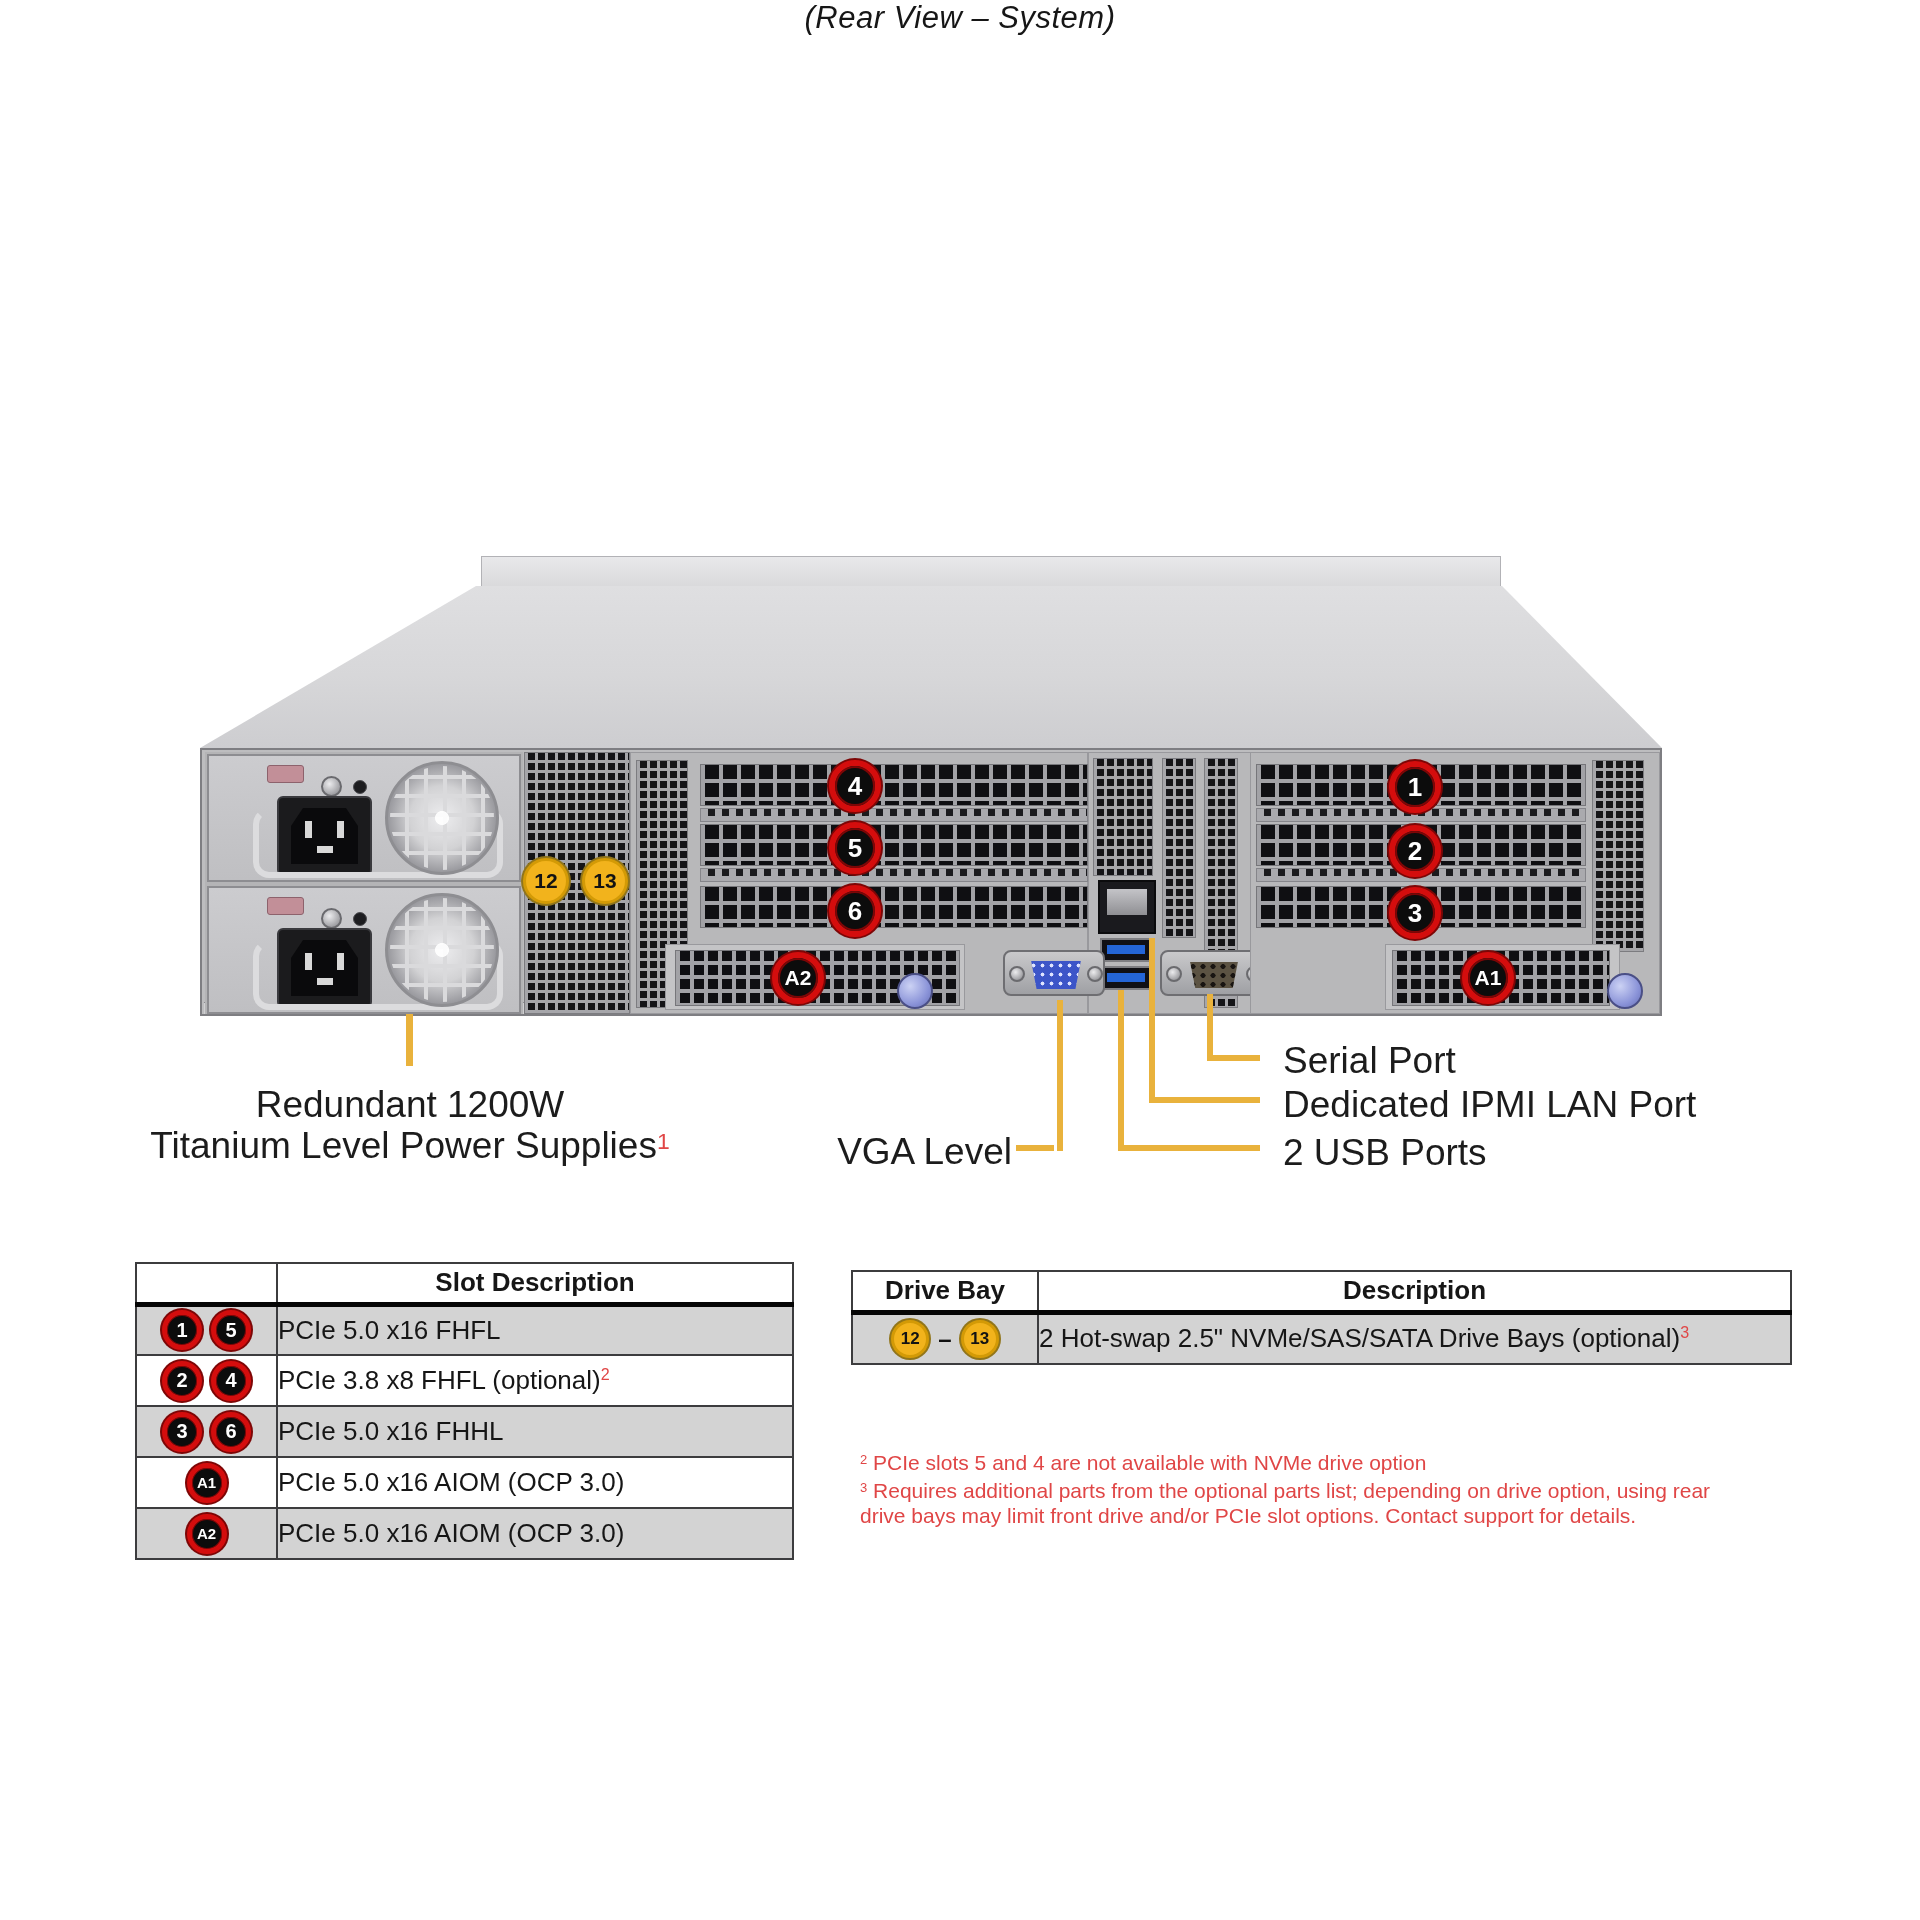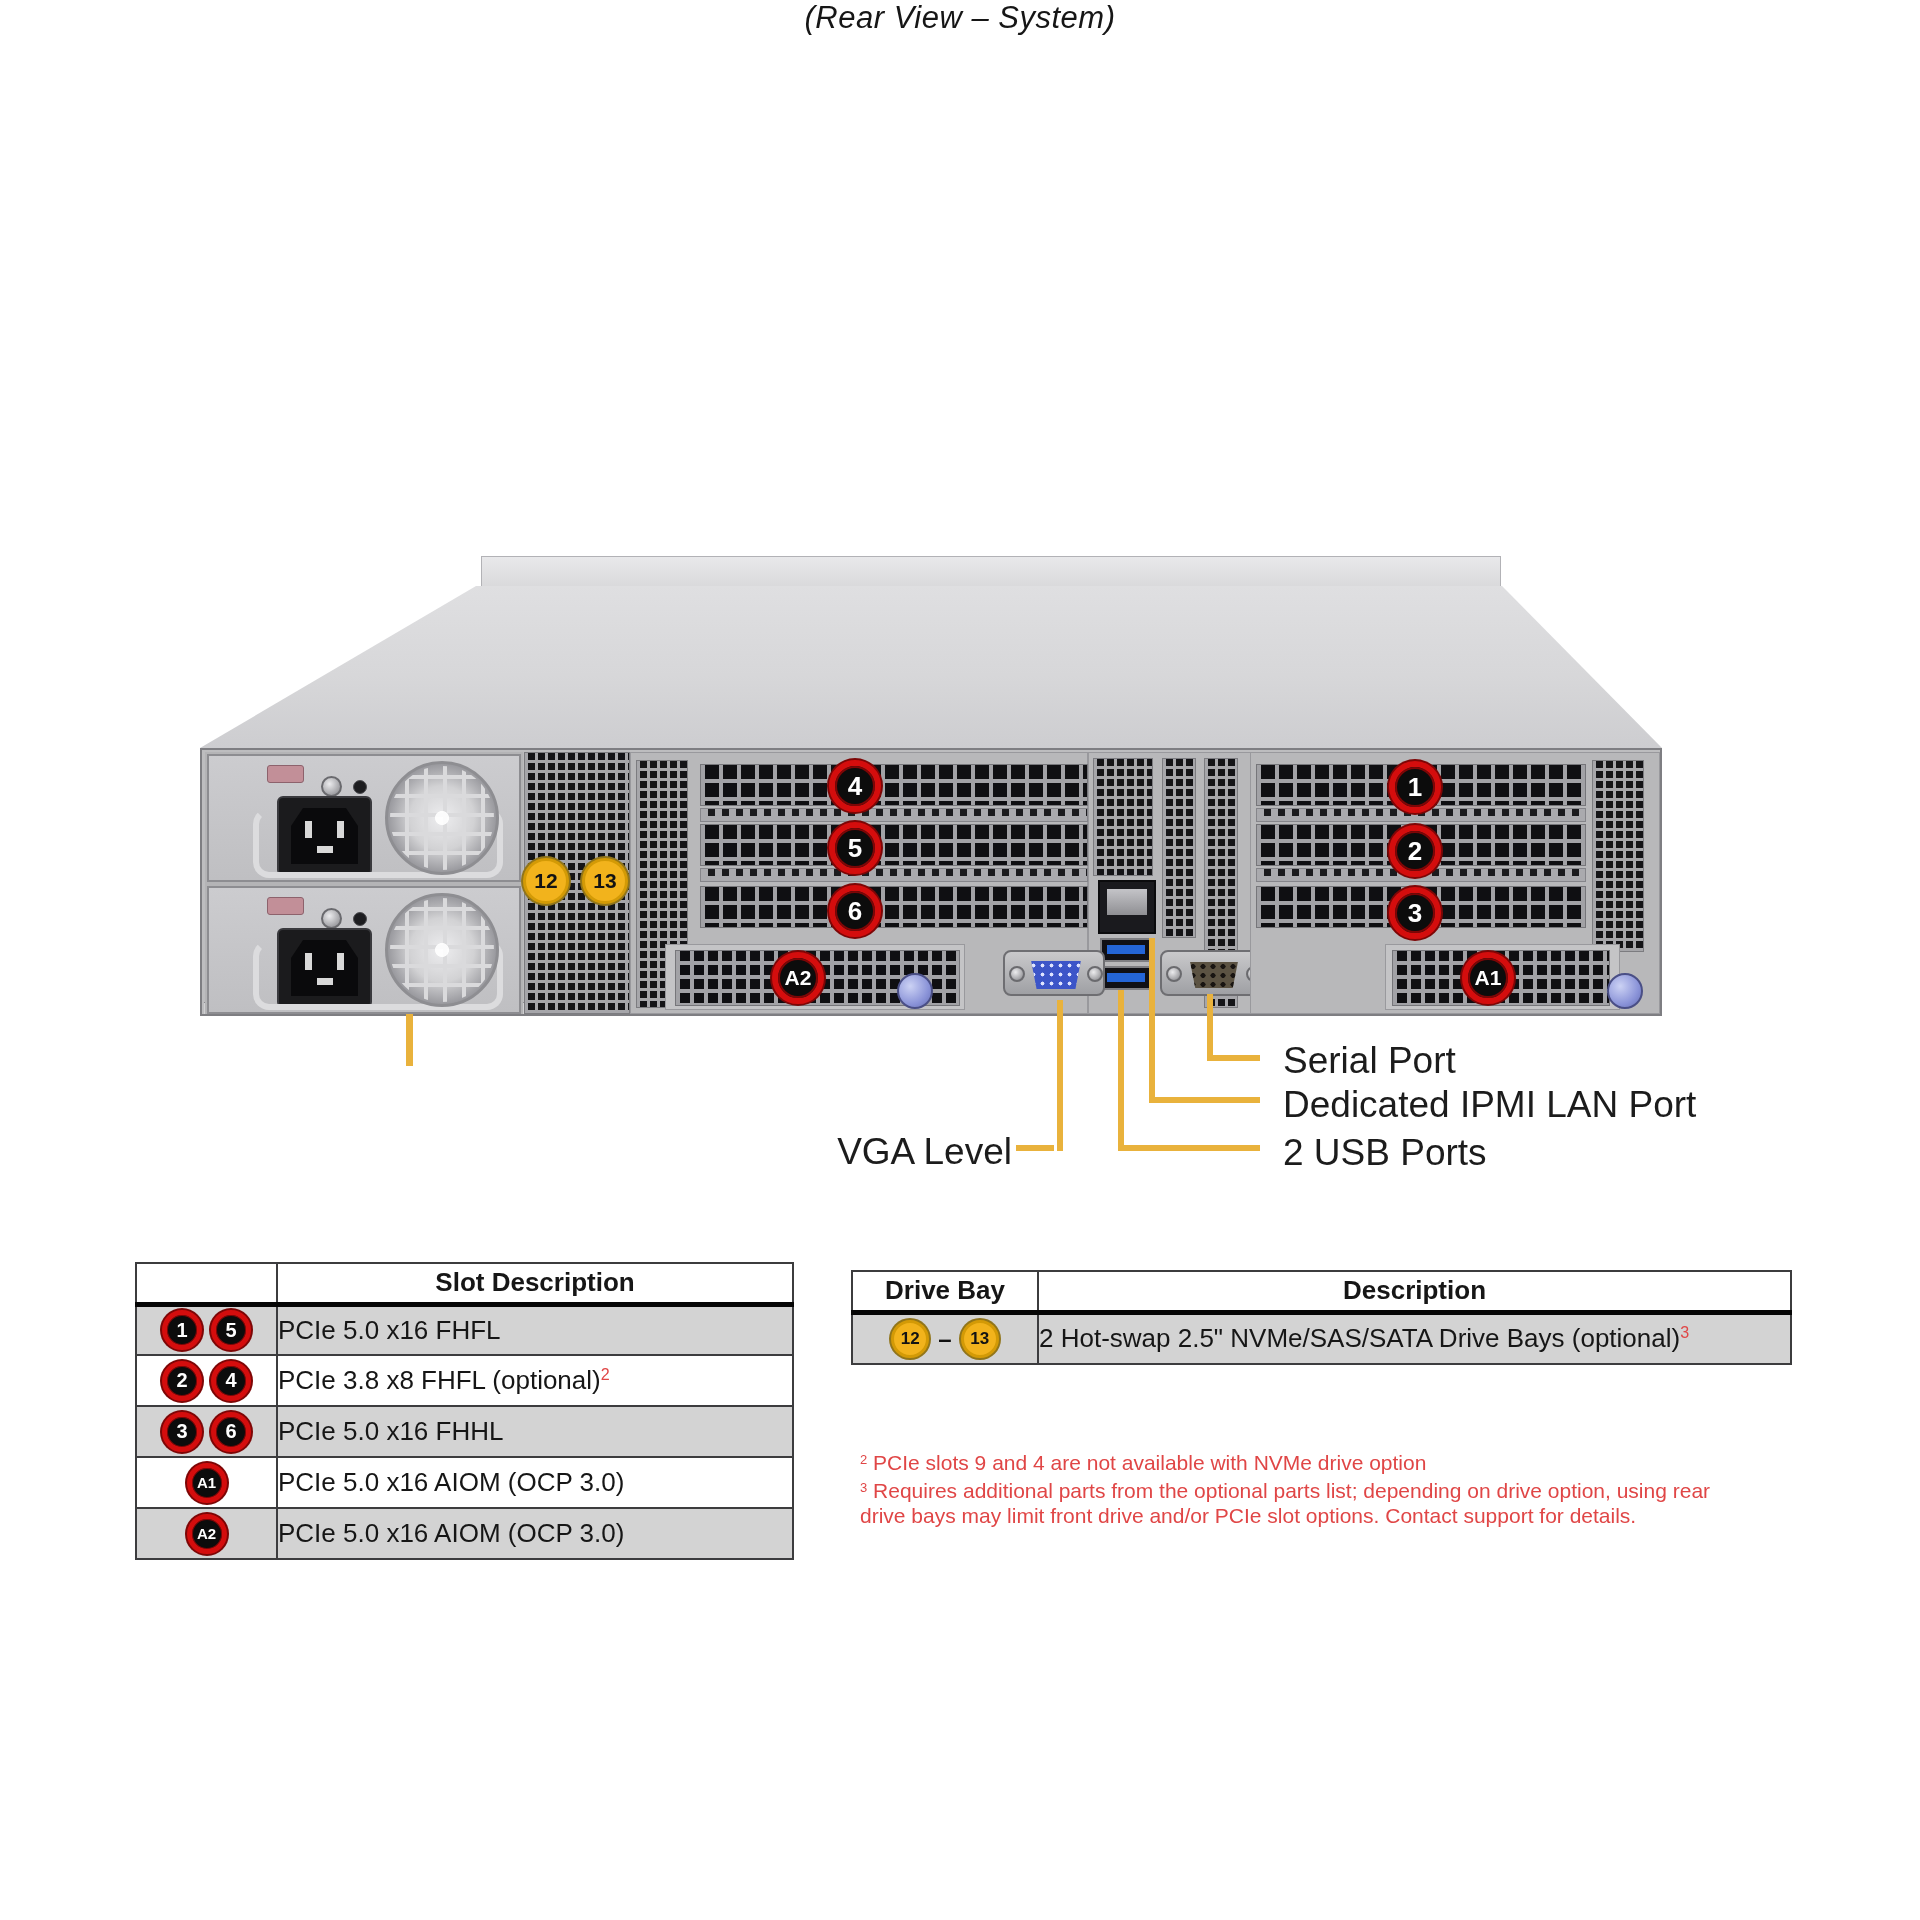--- a/index.html
+++ b/index.html
@@ -196,20 +196,24 @@
   <div class="abs cl" style="left:406px;top:1014px;width:7px;height:52px;"></div>
   <div class="abs cl" style="left:1057px;top:1000px;width:6px;height:151px;"></div>
   <div class="abs cl" style="left:1016px;top:1145px;width:38px;height:6px;"></div>
   <div class="abs cl" style="left:1118px;top:990px;width:6px;height:161px;"></div>
   <div class="abs cl" style="left:1118px;top:1145px;width:142px;height:6px;"></div>
   <div class="abs cl" style="left:1149px;top:938px;width:6px;height:165px;"></div>
   <div class="abs cl" style="left:1149px;top:1097px;width:111px;height:6px;"></div>
   <div class="abs cl" style="left:1207px;top:994px;width:6px;height:67px;"></div>
   <div class="abs cl" style="left:1207px;top:1055px;width:53px;height:6px;"></div>
 
+  <div class="abs callout" style="left:110px;top:1086px;width:600px;text-align:center;white-space:normal;line-height:37px;">
+    <span>Redundant 1200W</span><br>
+    <span>Titanium Level Power Supplies</span><span class="sup-red">1</span>
+  </div>
   <div class="abs callout" style="left:762px;top:1131px;width:250px;text-align:right;">VGA Level</div>
   <div class="abs callout" style="left:1283px;top:1040px;">Serial Port</div>
   <div class="abs callout" style="left:1283px;top:1084px;">Dedicated IPMI LAN Port</div>
   <div class="abs callout" style="left:1283px;top:1132px;">2 USB Ports</div>
 
   <table class="spec abs" style="left:135px;top:1262px;width:657px;padding-left:20px;">
     <colgroup>
         <col style="width:141px">
         <col style="width:516px">
       </colgroup>
@@ -281,17 +285,17 @@
         <span class="dashy">–</span>
         <span class="ybadge tb">13</span>
             </div>
           </td>
       <td class="desc-cell"><span>2 Hot-swap 2.5" NVMe/SAS/SATA Drive Bays (optional)</span><span class="sup-red">3</span></td>
     </tr>
   </tbody>
     </table>
 
   <div class="abs footnote" style="left:860px;top:1447px;width:880px;">
-    <div><span class="fsup">2</span> <span>PCIe slots 9 and 4 are not available with NVMe drive option</span></div>
+    <div><span class="fsup">2</span> <span>PCIe slots 5 and 4 are not available with NVMe drive option</span></div>
     <div><span class="fsup">3</span> <span>Requires additional parts from the optional parts list; depending on drive option, using rear</span><br><span>drive bays may limit front drive and/or PCIe slot options. Contact support for details.</span></div>
   </div>
 
 </div>
 
 </body></html>

